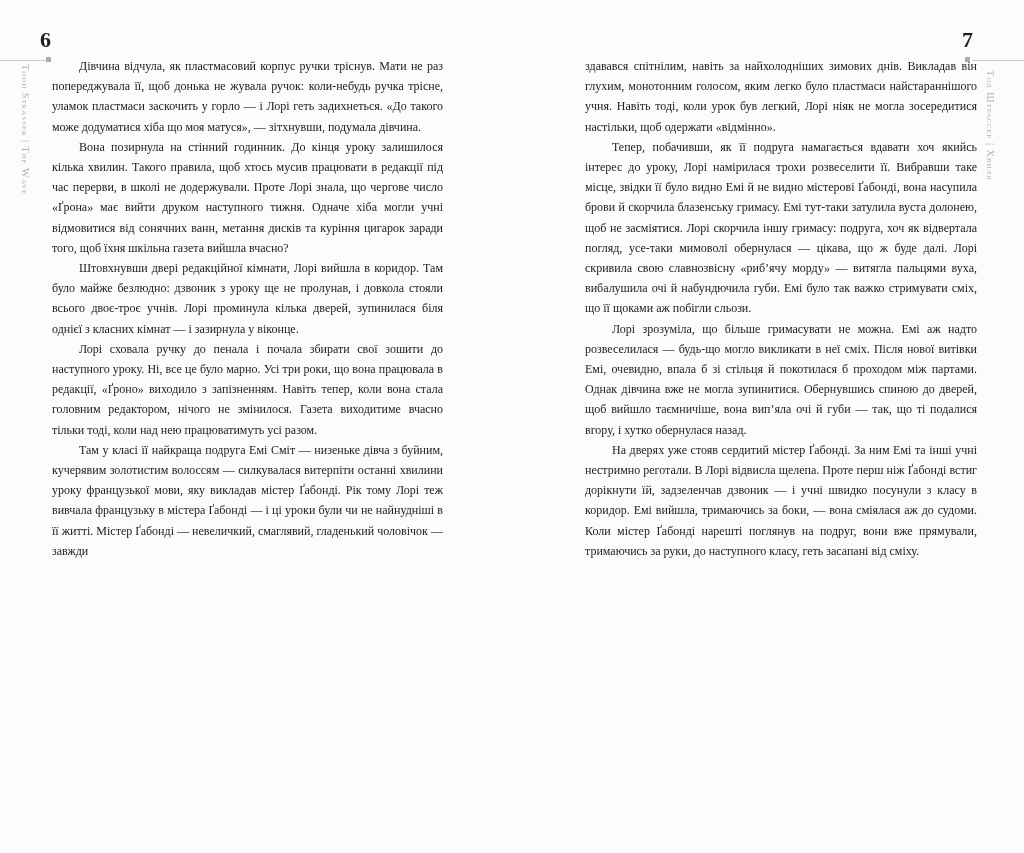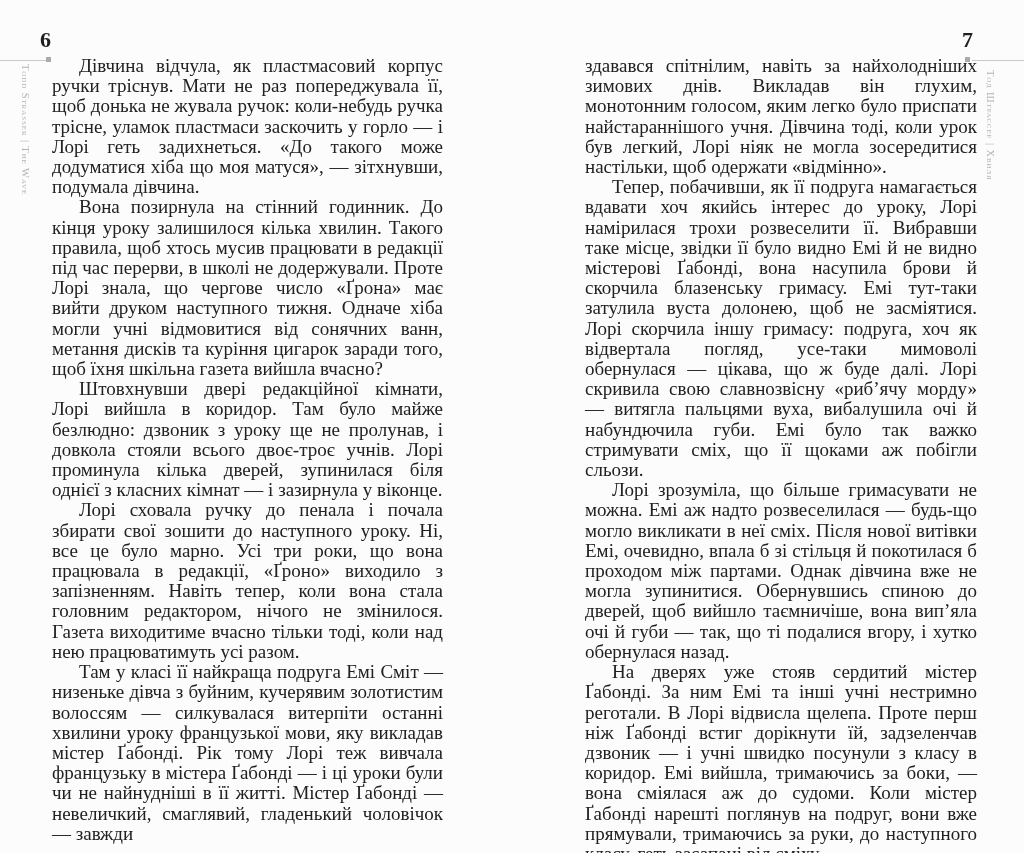--- a/index.html
+++ b/index.html
@@ -65,21 +65,21 @@
     color: #b3b3b3;
     white-space: nowrap;
   }
   .page-left  .running-title { left: 20px; top: 64px; }
   .page-right .running-title { left: 473px; top: 70px; }
 
   .text-col {
     position: absolute;
     top: 56px;
     text-align: justify;
-    font-size: 19px;
+    font-size: 12px;
     line-height: 20.2px;
     color: #212121;
     hyphens: auto;
     -webkit-hyphens: auto;
   }
   .page-left  .text-col { left: 52px; width: 391px; }
   .page-right .text-col { left: 73px; width: 392px; }
 
   .text-col p {
     margin: 0;
@@ -106,20 +106,20 @@
       <p>Там у класі її найкраща подруга Емі Сміт — низеньке дівча з буйним, кучерявим золотистим волоссям — силкувалася витерпіти останні хвилини уроку французької мови, яку викладав містер Ґабонді. Рік тому Лорі теж вивчала французьку в містера Ґабонді — і ці уроки були чи не найнудніші в її житті. Містер Ґабонді — невеличкий, смаглявий, гладенький чоловічок — завжди</p>
     </div>
   </div>
 
   <div class="page page-right">
     <div class="header-rule"></div>
     <div class="rule-marker"></div>
     <div class="pagenum">7</div>
     <div class="running-title">Тод Штрассер | Хвиля</div>
     <div class="text-col">
-      <p class="no-indent">здавався спітнілим, навіть за найхолодніших зимових днів. Викладав він глухим, монотонним голосом, яким легко було приспати найстараннішого учня. Дівчина тоді, коли урок був легкий, Лорі ніяк не могла зосередитися настільки, щоб одержати «відмінно».</p>
+      <p class="no-indent">здавався спітнілим, навіть за найхолодніших зимових днів. Викладав він глухим, монотонним голосом, яким легко було пластмаси найстараннішого учня. Навіть тоді, коли урок був легкий, Лорі ніяк не могла зосередитися настільки, щоб одержати «відмінно».</p>
       <p>Тепер, побачивши, як її подруга намагається вдавати хоч якийсь інтерес до уроку, Лорі намірилася трохи розвеселити її. Вибравши таке місце, звідки її було видно Емі й не видно містерові Ґабонді, вона насупила брови й скорчила блазенську гримасу. Емі тут-таки затулила вуста долонею, щоб не засміятися. Лорі скорчила іншу гримасу: подруга, хоч як відвертала погляд, усе-таки мимоволі обернулася — цікава, що ж буде далі. Лорі скривила свою славнозвісну «риб’ячу морду» — витягла пальцями вуха, вибалушила очі й набундючила губи. Емі було так важко стримувати сміх, що її щоками аж побігли сльози.</p>
       <p>Лорі зрозуміла, що більше гримасувати не можна. Емі аж надто розвеселилася — будь-що могло викликати в неї сміх. Після нової витівки Емі, очевидно, впала б зі стільця й покотилася б проходом між партами. Однак дівчина вже не могла зупинитися. Обернувшись спиною до дверей, щоб вийшло таємничіше, вона вип’яла очі й губи — так, що ті подалися вгору, і хутко обернулася назад.</p>
       <p>На дверях уже стояв сердитий містер Ґабонді. За ним Емі та інші учні нестримно реготали. В Лорі відвисла щелепа. Проте перш ніж Ґабонді встиг дорікнути їй, задзеленчав дзвоник — і учні швидко посунули з класу в коридор. Емі вийшла, тримаючись за боки, — вона сміялася аж до судоми. Коли містер Ґабонді нарешті поглянув на подруг, вони вже прямували, тримаючись за руки, до наступного класу, геть засапані від сміху.</p>
     </div>
   </div>
 
 </div>
 
 </body></html>

